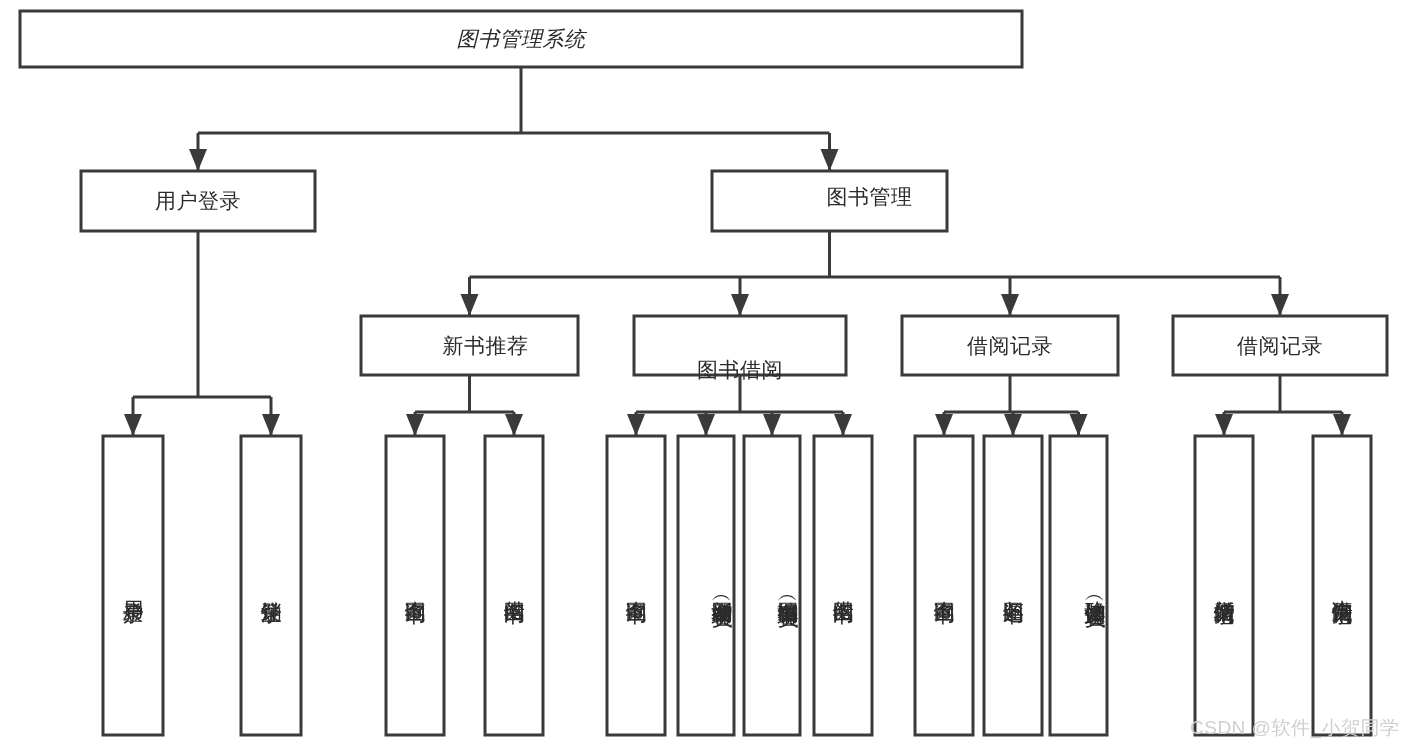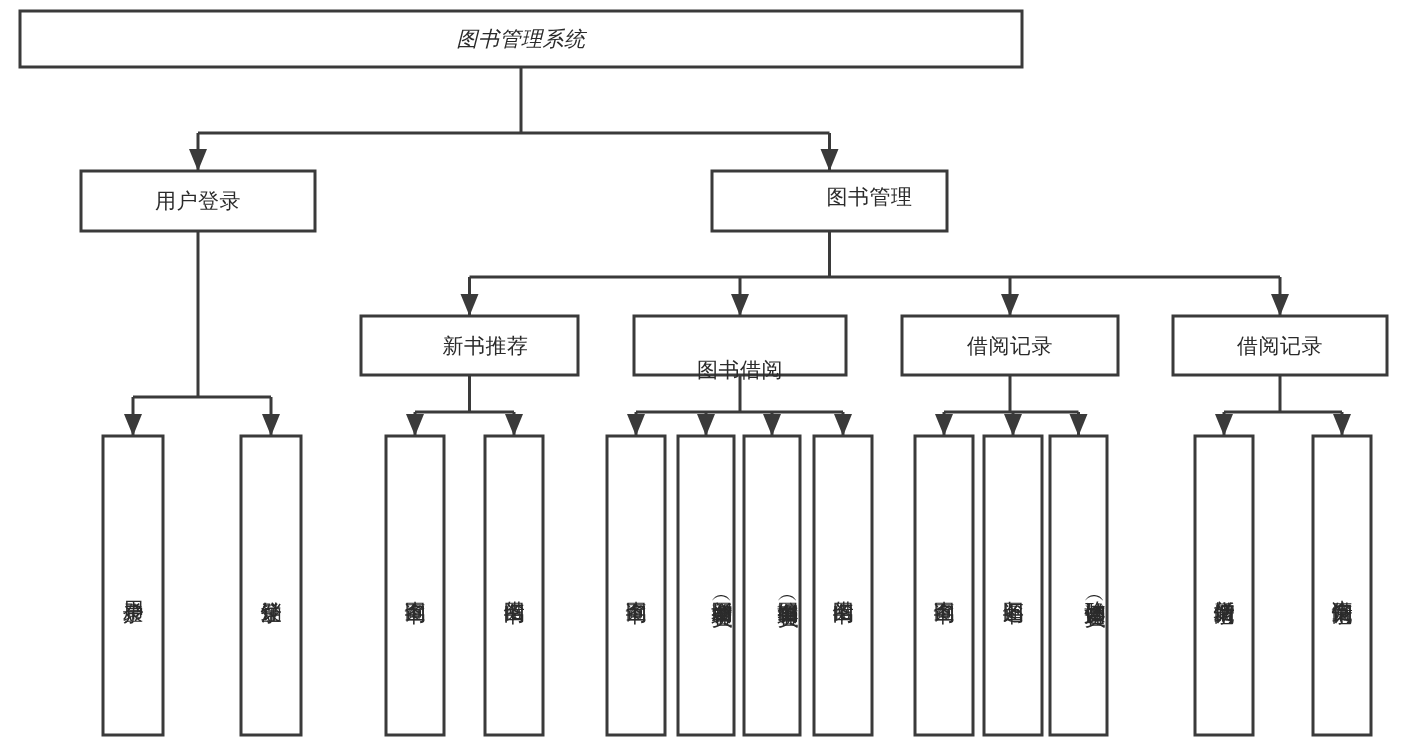--- a/index.html
+++ b/index.html
@@ -174,14 +174,15 @@
       <div class="node-label-v" style="left: 678px; top: 436px; width: 56px; height: 293px; padding-top: 6px;">新增图书（管理员）</div>
       <div class="node-label-v" style="left: 744px; top: 436px; width: 56px; height: 293px; padding-top: 6px;">编辑图书（管理员）</div>
       <div class="node-label-v center" style="left: 814px; top: 436px; width: 58px; height: 299px;">借阅图书</div>
       <div class="node-label-v center" style="left: 915px; top: 436px; width: 58px; height: 299px;">查询图书</div>
       <div class="node-label-v center" style="left: 984px; top: 436px; width: 58px; height: 299px;">归还图书</div>
       <div class="node-label-v" style="left: 1050px; top: 436px; width: 57px; height: 293px; padding-top: 6px;">确认归还（管理员）</div>
       <div class="node-label-v center" style="left: 1195px; top: 436px; width: 58px; height: 299px;">新增借阅记录</div>
       <div class="node-label-v center" style="left: 1313px; top: 436px; width: 58px; height: 299px;">查询借阅记录</div>
     </div>
 
+  <div id="watermark" style="left: 1190px; top: 715px;">CSDN @软件_小贺同学</div>
 
 </div>
 
 </body></html>

